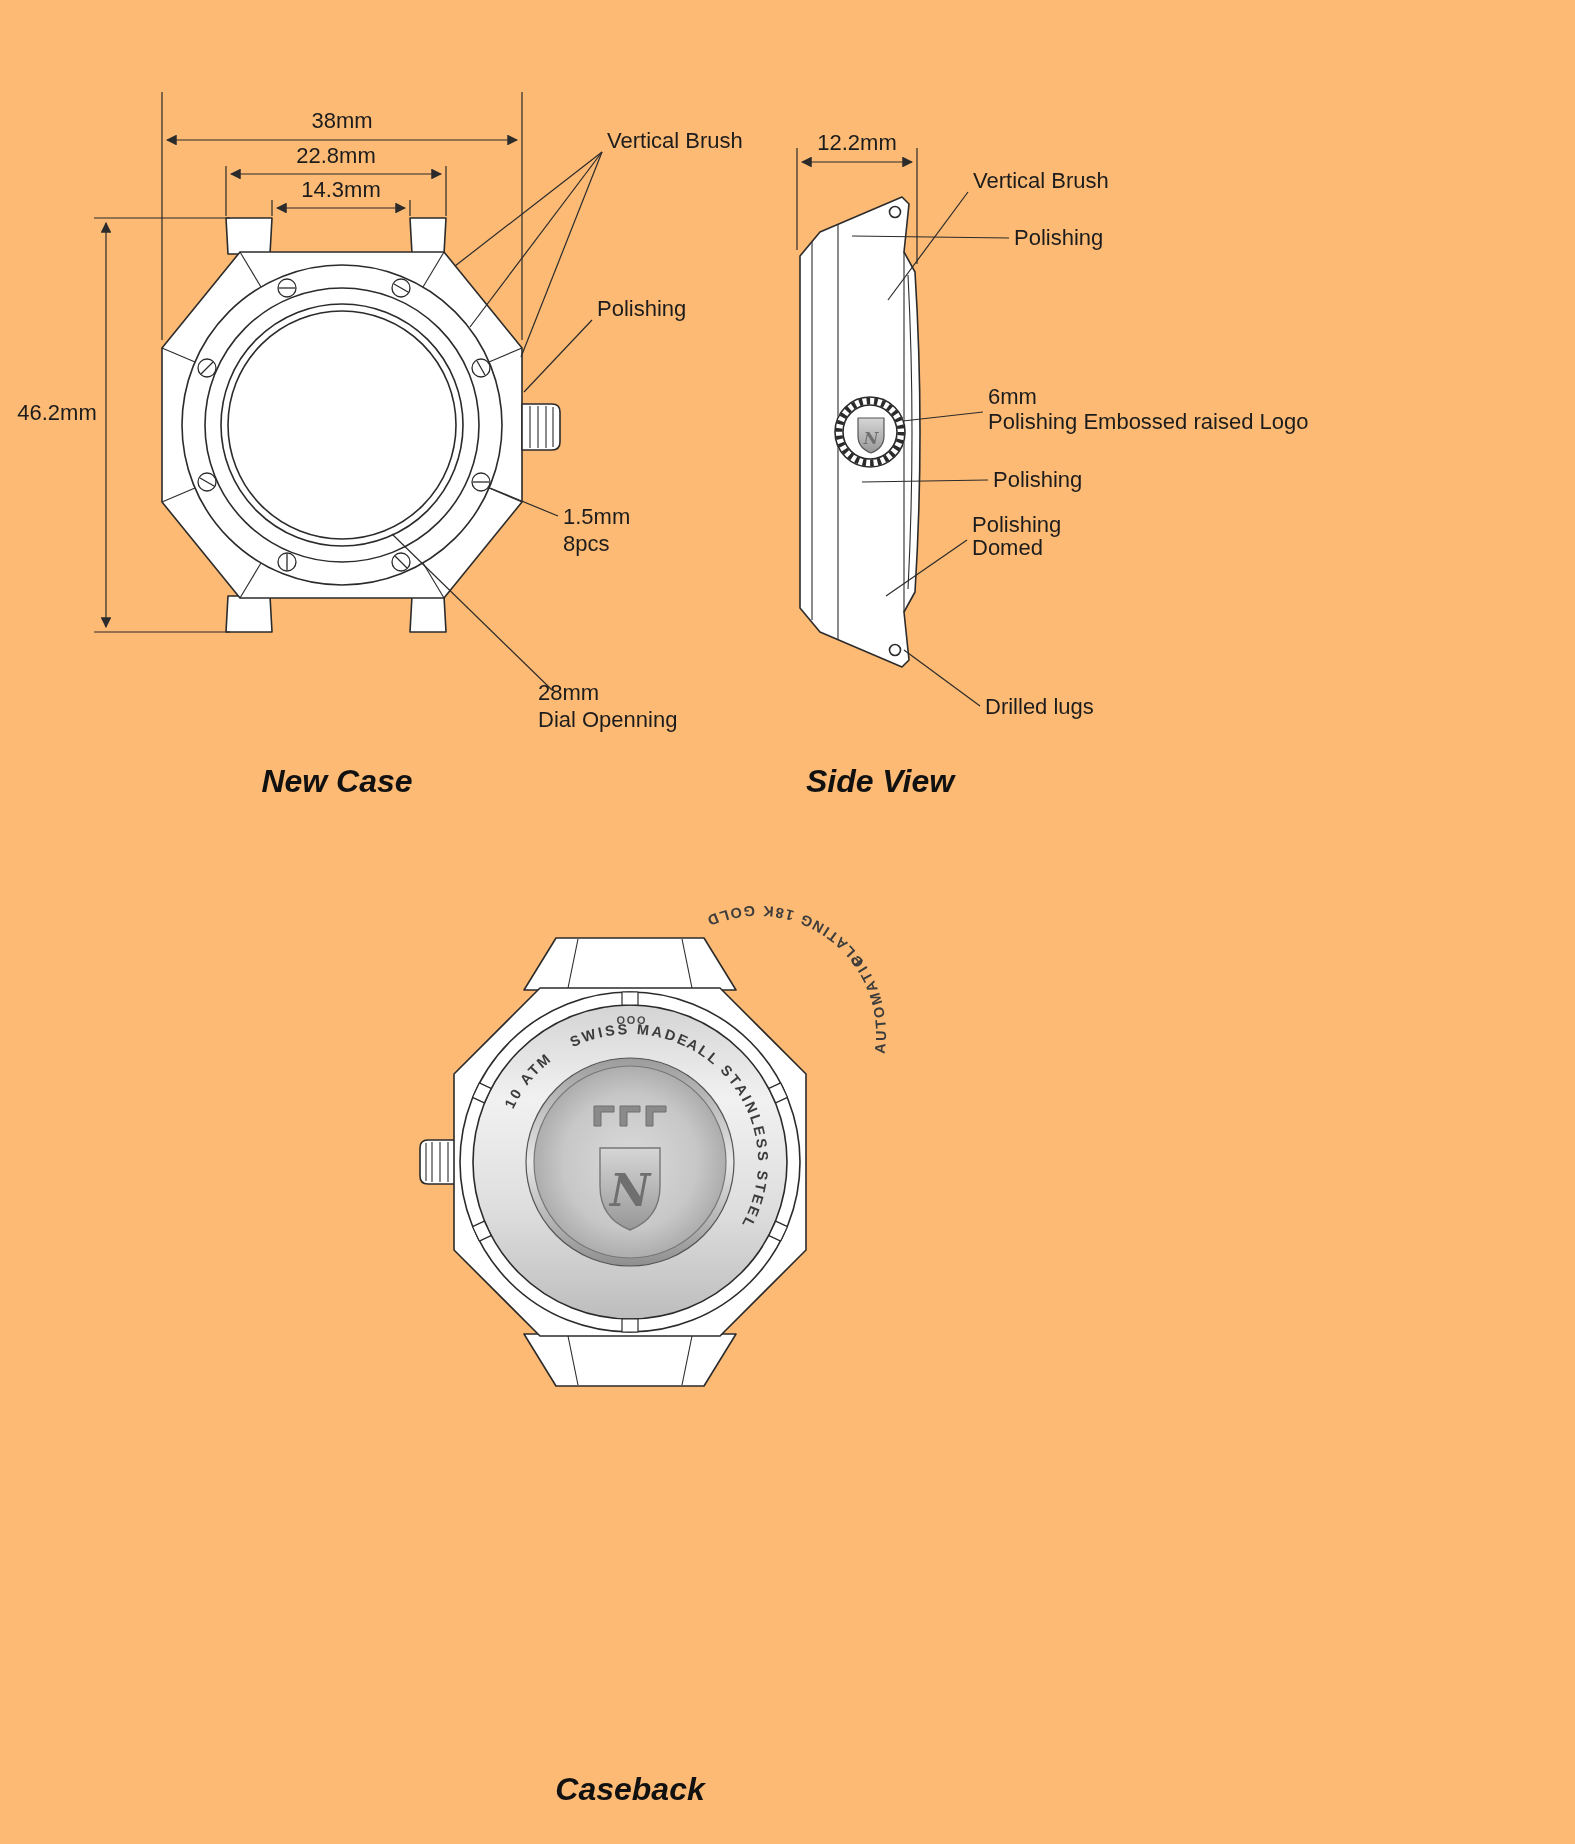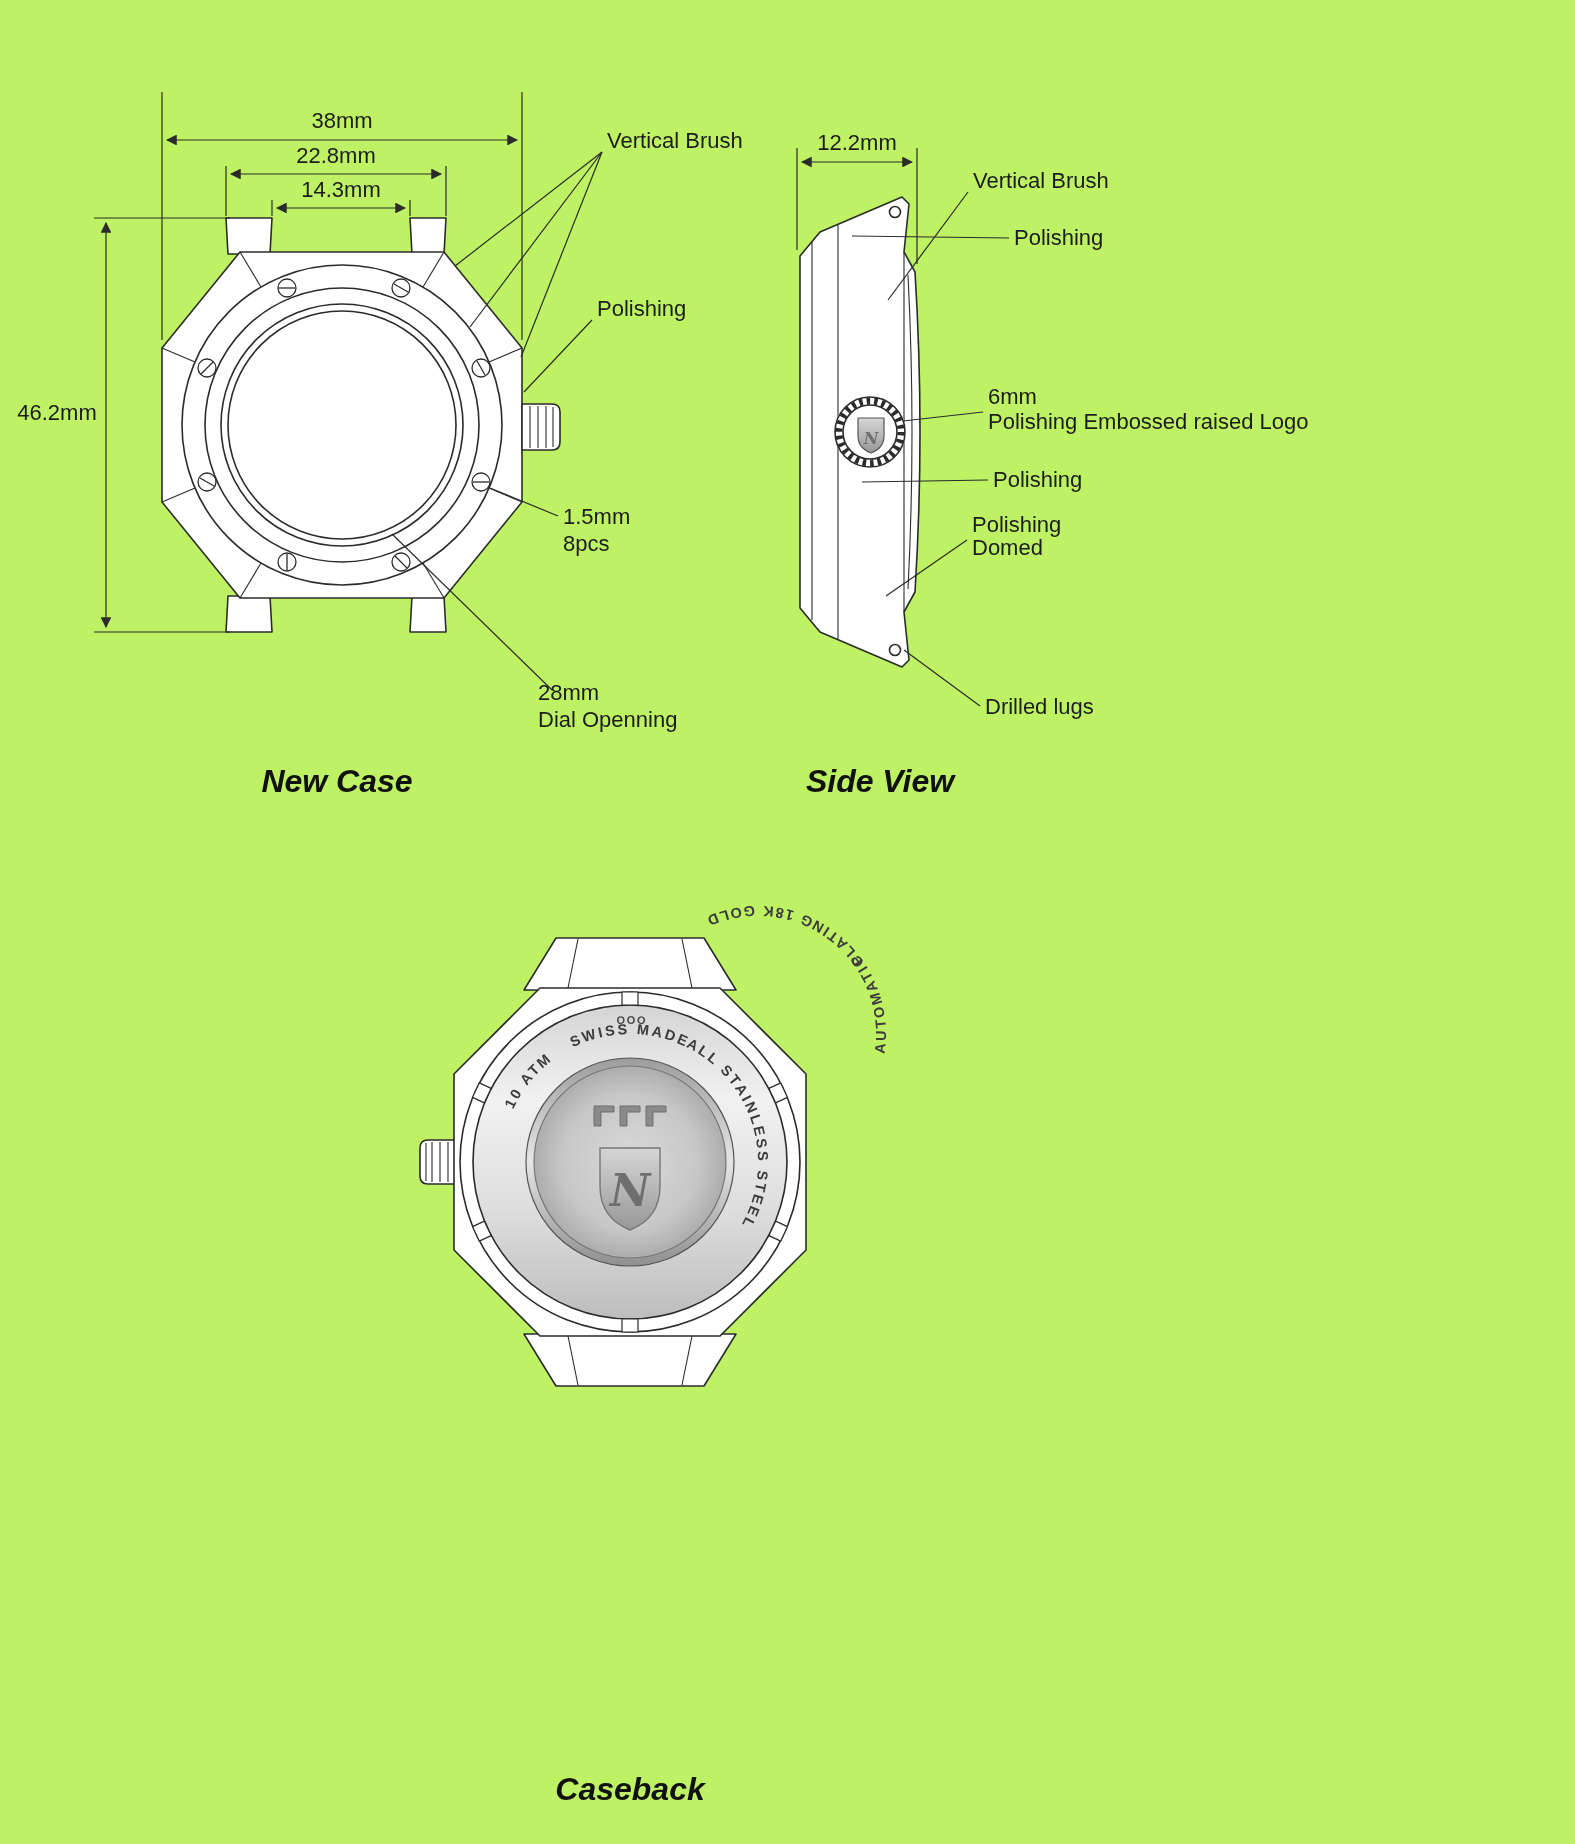--- a/index.html
+++ b/index.html
@@ -1,16 +1,16 @@
 <!DOCTYPE html>
 <html><head>
 <meta charset="utf-8">
 <style>
   html,body{margin:0;padding:0;background:#ffffff;}
-  .page{position:relative;width:1575px;height:1844px;background:#bef264;overflow:hidden;}
+  .page{position:relative;width:1575px;height:1844px;background:#fdba74;overflow:hidden;}
   svg{display:block;}
   text{font-family:"Liberation Sans", sans-serif;fill:#1c1c1c;}
   .label{font-size:22px;}
   .dim{font-size:22px;}
   .caption{font-size:32px;font-weight:bold;font-style:italic;fill:#111;}
   .ringtext{font-size:14.5px;font-weight:bold;letter-spacing:2.5px;fill:#3c3c3c;}
   .ooo{font-size:11px;font-weight:bold;letter-spacing:2px;fill:#4a4a4a;}
   .logo-n{font-family:"DejaVu Serif", serif;font-weight:bold;font-style:italic;fill:#6f6f6f;}
 </style>
 </head>

